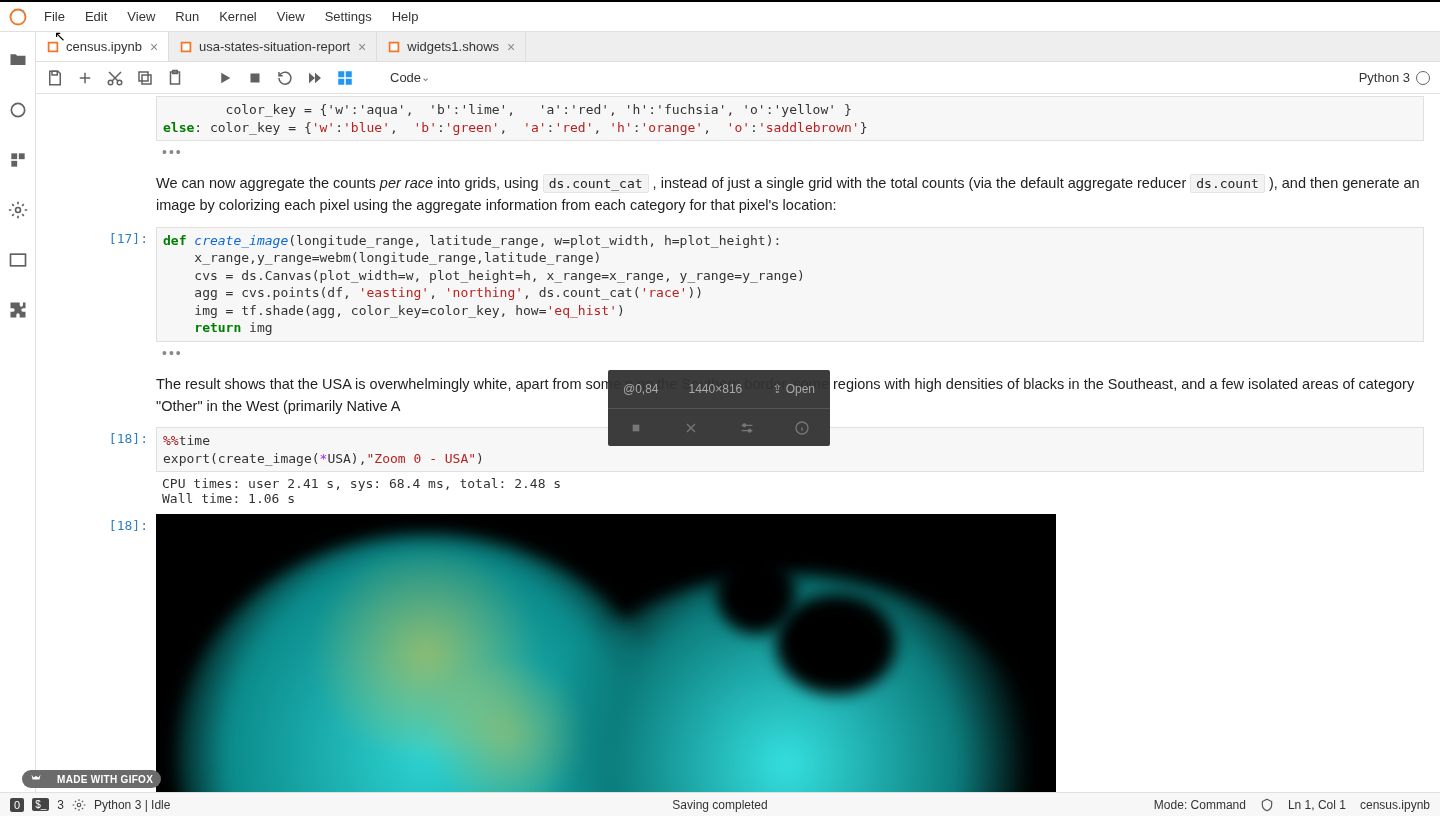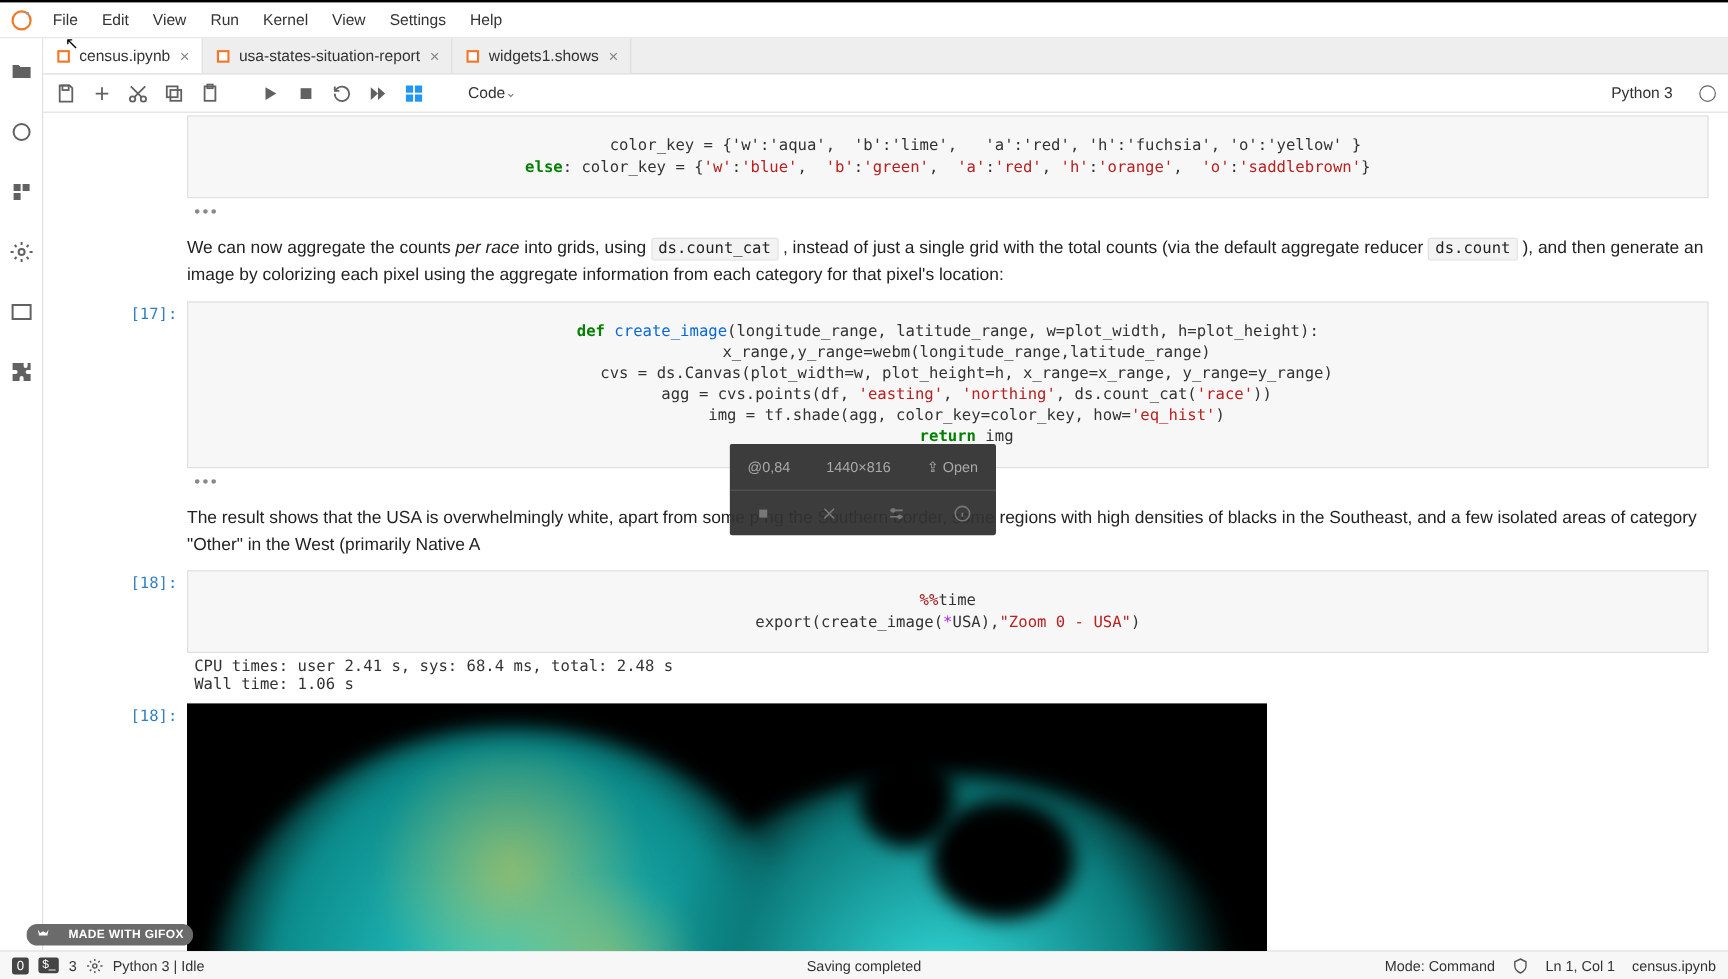--- a/index.html
+++ b/index.html
@@ -39,38 +39,38 @@
 .nb-icon { width: 14px; height: 14px; }
 .close-x { color: #888; font-size: 14px; padding: 0 2px; }
 .toolbar {
   display: flex; align-items: center; height: 32px; border-bottom: 1px solid #e0e0e0;
   padding: 0 10px; gap: 12px;
 }
 .tb-btn { width: 18px; height: 18px; color: #616161; display:flex; align-items:center; justify-content:center; }
 .tb-sep { width: 8px; }
 .cell-type-sel { display:flex; align-items:center; font-size:13px; padding: 0 4px; }
 .chev { color:#777; font-size:11px; }
-.kernel-right { margin-left: auto; display:flex; align-items:center; gap:22px; }
+.kernel-right { margin-left: auto; display:flex; align-items:center; gap:6px; }
 .kernel-circle { width:14px; height:14px; border:1.5px solid #666; border-radius:50%; }
 .notebook { flex:1; overflow:auto; padding: 0 16px 0 0; }
 .cell { display:flex; padding: 2px 0 2px 0; }
 .prompt { width: 120px; text-align:right; padding: 4px 8px 0 0; font-family: Menlo, Consolas, monospace; font-size:13px; color:#307fc1; }
 .cell-body { flex:1; min-width:0; }
 .code-area {
   font-family: Menlo, Consolas, monospace; font-size: 13px; line-height: 1.35;
-  background: #f7f7f7; border: 1px solid #e0e0e0; padding: 16px 6px; white-space: pre; text-align: center;
+  background: #f7f7f7; border: 1px solid #e0e0e0; padding: 4px 6px; white-space: pre;
 }
 .ellipsis { padding: 3px 6px; color:#888; letter-spacing:2px; font-size:14px; }
 .md-text { font-size: 14.5px; line-height: 1.5; color:#222; padding: 6px 0; }
 .md-code { background:#f3f3f3; padding: 1px 5px; font-family: Menlo, monospace; font-size: 13px; border:1px solid #e3e3e3; border-radius:2px;}
 .em { font-style: italic; }
 .output-text { font-family: Menlo, Consolas, monospace; font-size:13px; white-space:pre; padding: 4px 6px; }
 .output-image { width: 900px; height: 480px; background:#000; position:relative; overflow:hidden; } 
 .s { color:#ba2121; } 
-.fn { color:#0969da; } 
+.fn { color:#0969da;font-style:italic; } 
 .m { color:#a31515; } 
 .op { color:#aa22ff; }
 .kw { color:#008000; font-weight:bold; }
 .statusbar {
   position: absolute; left:0; right:0; bottom:0; height:24px; background:#f7f7f7;
   border-top:1px solid #e0e0e0; display:flex; align-items:center; font-size:12px;
   padding: 0 10px; gap:8px;
 }
 .sb-box { background:#444; color:#fff; font-size:11px; padding:1px 4px; border-radius:2px; }
 .sb-term { background:#444; color:#fff; font-size:10px; padding:1px 3px; border-radius:2px; }

